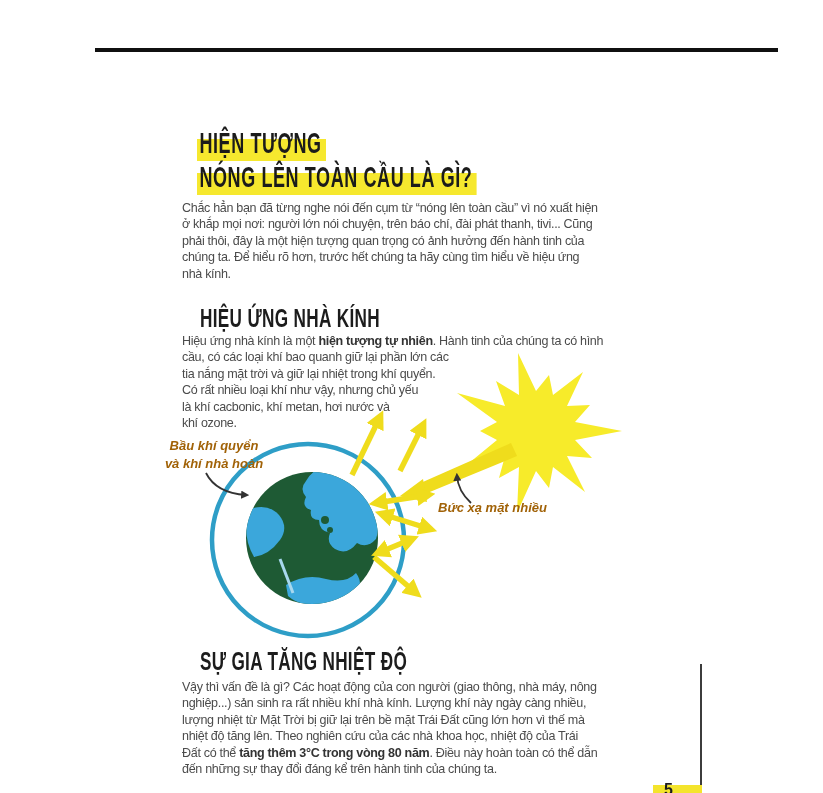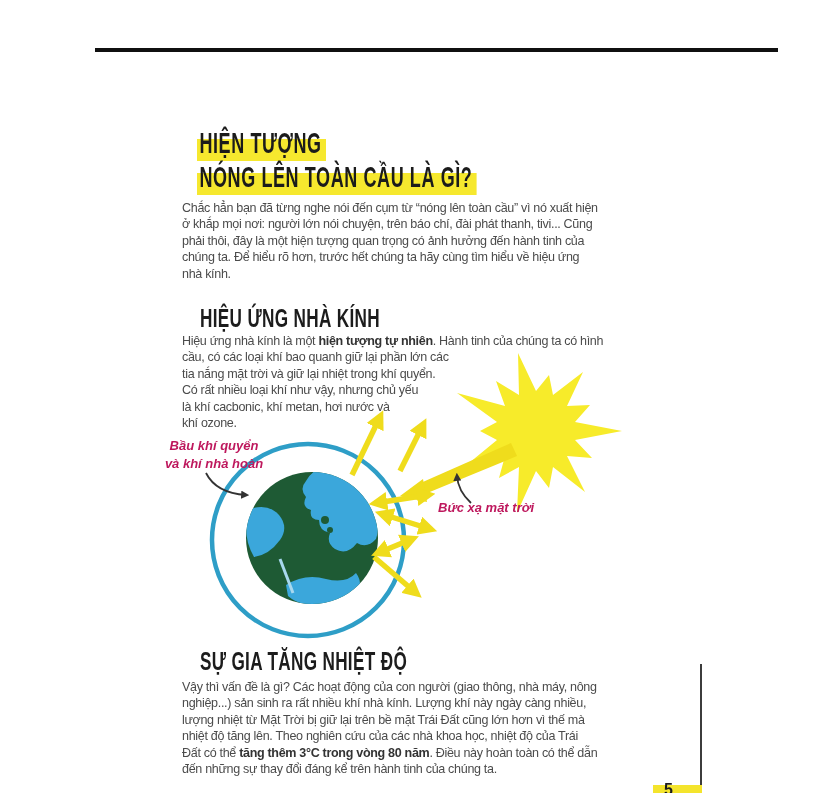--- a/index.html
+++ b/index.html
@@ -26,21 +26,21 @@
 
   
   .sec-heading { position: absolute; font-size: 26px; font-weight: 700; color: #1c1c1c;
     white-space: nowrap; transform: scaleX(0.66); transform-origin: left top;
     line-height: 30px; letter-spacing: 0.5px; }
 
   
   .illo { position: absolute; left: 140px; top: 295px; width: 530px; height: 310px; }
   .illo svg { position: absolute; left: 0; top: 0; }
   .diagram-label { position: absolute; font-style: italic; font-weight: 700; font-size: 13px;
-    color: #be185d; line-height: 18px; text-align: center; white-space: nowrap; }
+    color: #a16207; line-height: 18px; text-align: center; white-space: nowrap; }
   .label-atm { left: 4px; top: 94px; width: 140px; }
   .label-rad { left: 298px; top: 156px; }
 
   
   .page-tab { position: absolute; left: 653px; top: 737px; width: 49px; height: 18px; background: #F4E42C; }
   .page-num { position: absolute; left: 664px; top: 731px; font-size: 16px; font-weight: 700;
     color: #1c1c1c; line-height: 22px; }
 </style>
 </head>
 <body>
@@ -121,21 +121,21 @@
       </g>
 
       <path d="M66,130 Q76,150 106,152" fill="none" stroke="#333" stroke-width="1.8" marker-end="url(#bh)"></path>
       <path d="M331,160 Q318,148 317,133" fill="none" stroke="#333" stroke-width="1.8" marker-end="url(#bh)"></path>
     </svg>
 
     <div class="diagram-label label-atm">
       <div>Bầu khí quyển</div>
       <div>và khí nhà hoàn</div>
     </div>
-    <div class="diagram-label label-rad">Bức xạ mặt trời</div>
+    <div class="diagram-label label-rad">Bức xạ mặt nhiều</div>
   </div>
 
   <div class="sec-heading" style="left:200px; top:598px;">SỰ GIA TĂNG NHIỆT ĐỘ</div>
 
   <div class="para" style="left:182px; top:631px;">
     <div class="body-line">Vậy thì vấn đề là gì? Các hoạt động của con người (giao thông, nhà máy, nông</div>
     <div class="body-line">nghiệp...) sản sinh ra rất nhiều khí nhà kính. Lượng khí này ngày càng nhiều,</div>
     <div class="body-line">lượng nhiệt từ Mặt Trời bị giữ lại trên bề mặt Trái Đất cũng lớn hơn vì thế mà</div>
     <div class="body-line">nhiệt độ tăng lên. Theo nghiên cứu của các nhà khoa học, nhiệt độ của Trái</div>
     <div class="body-line"><span>Đất có thể </span><b>tăng thêm 3°C trong vòng 80 năm</b><span>. Điều này hoàn toàn có thể dẫn</span></div>

